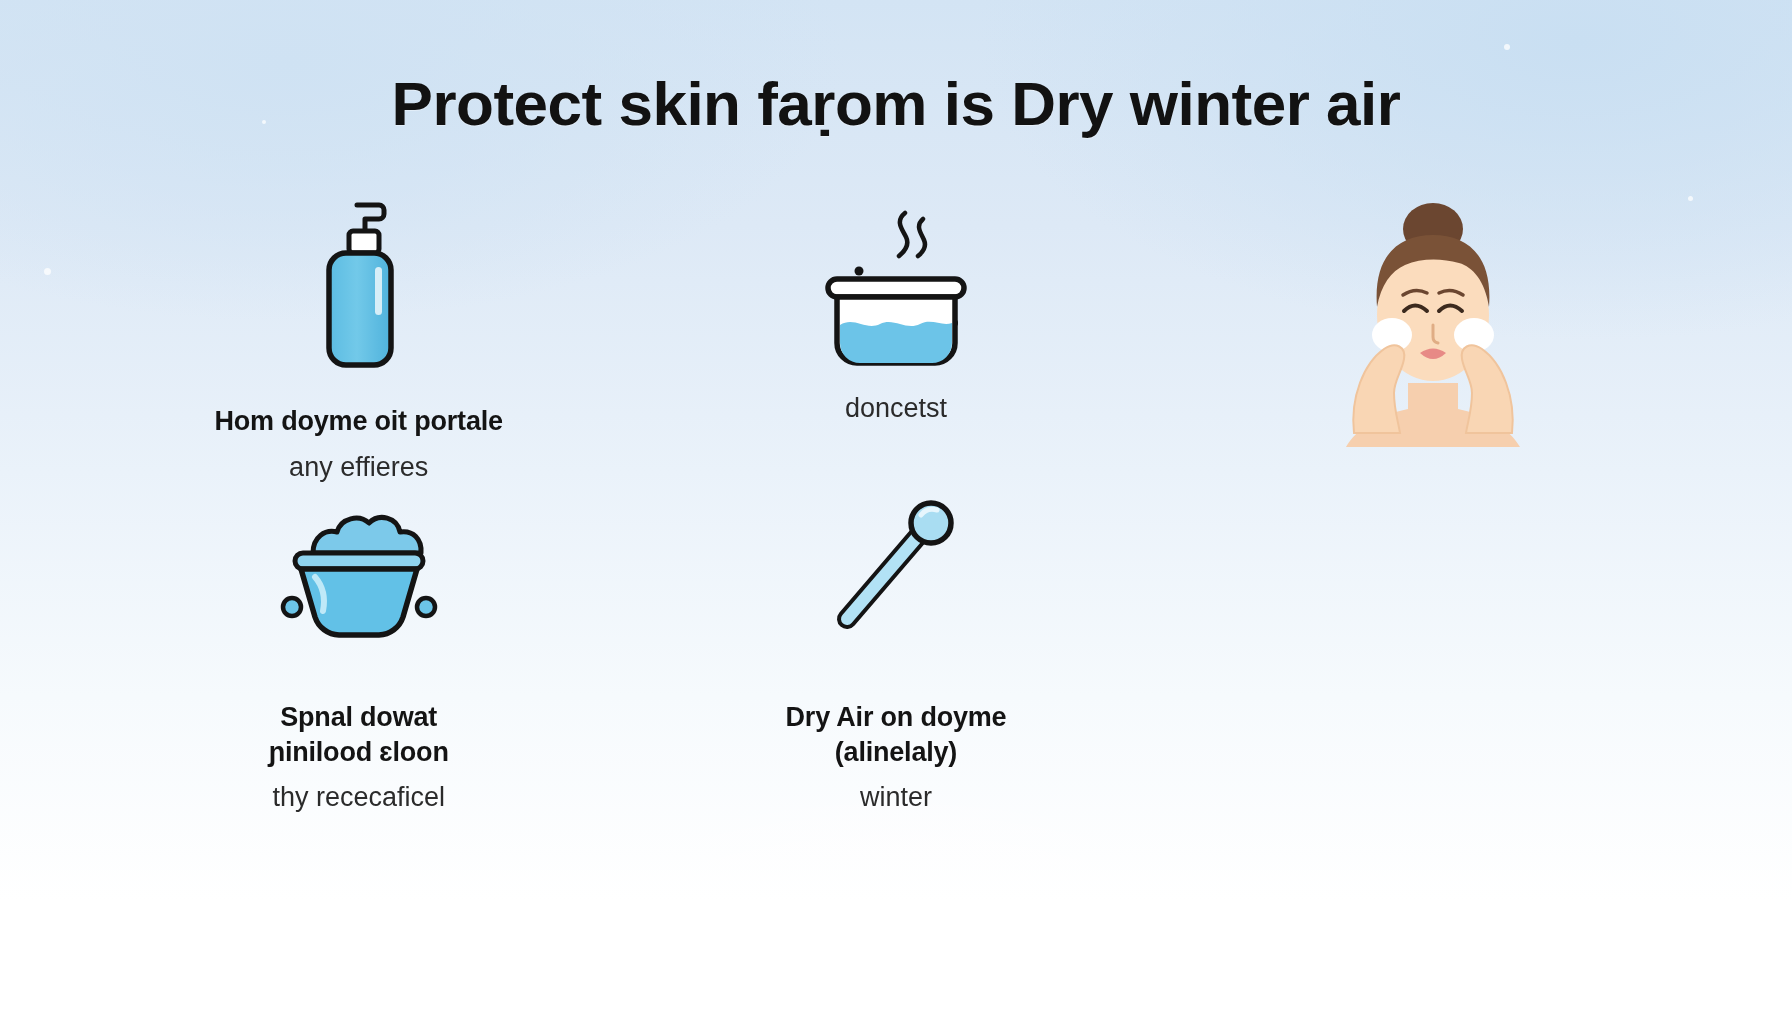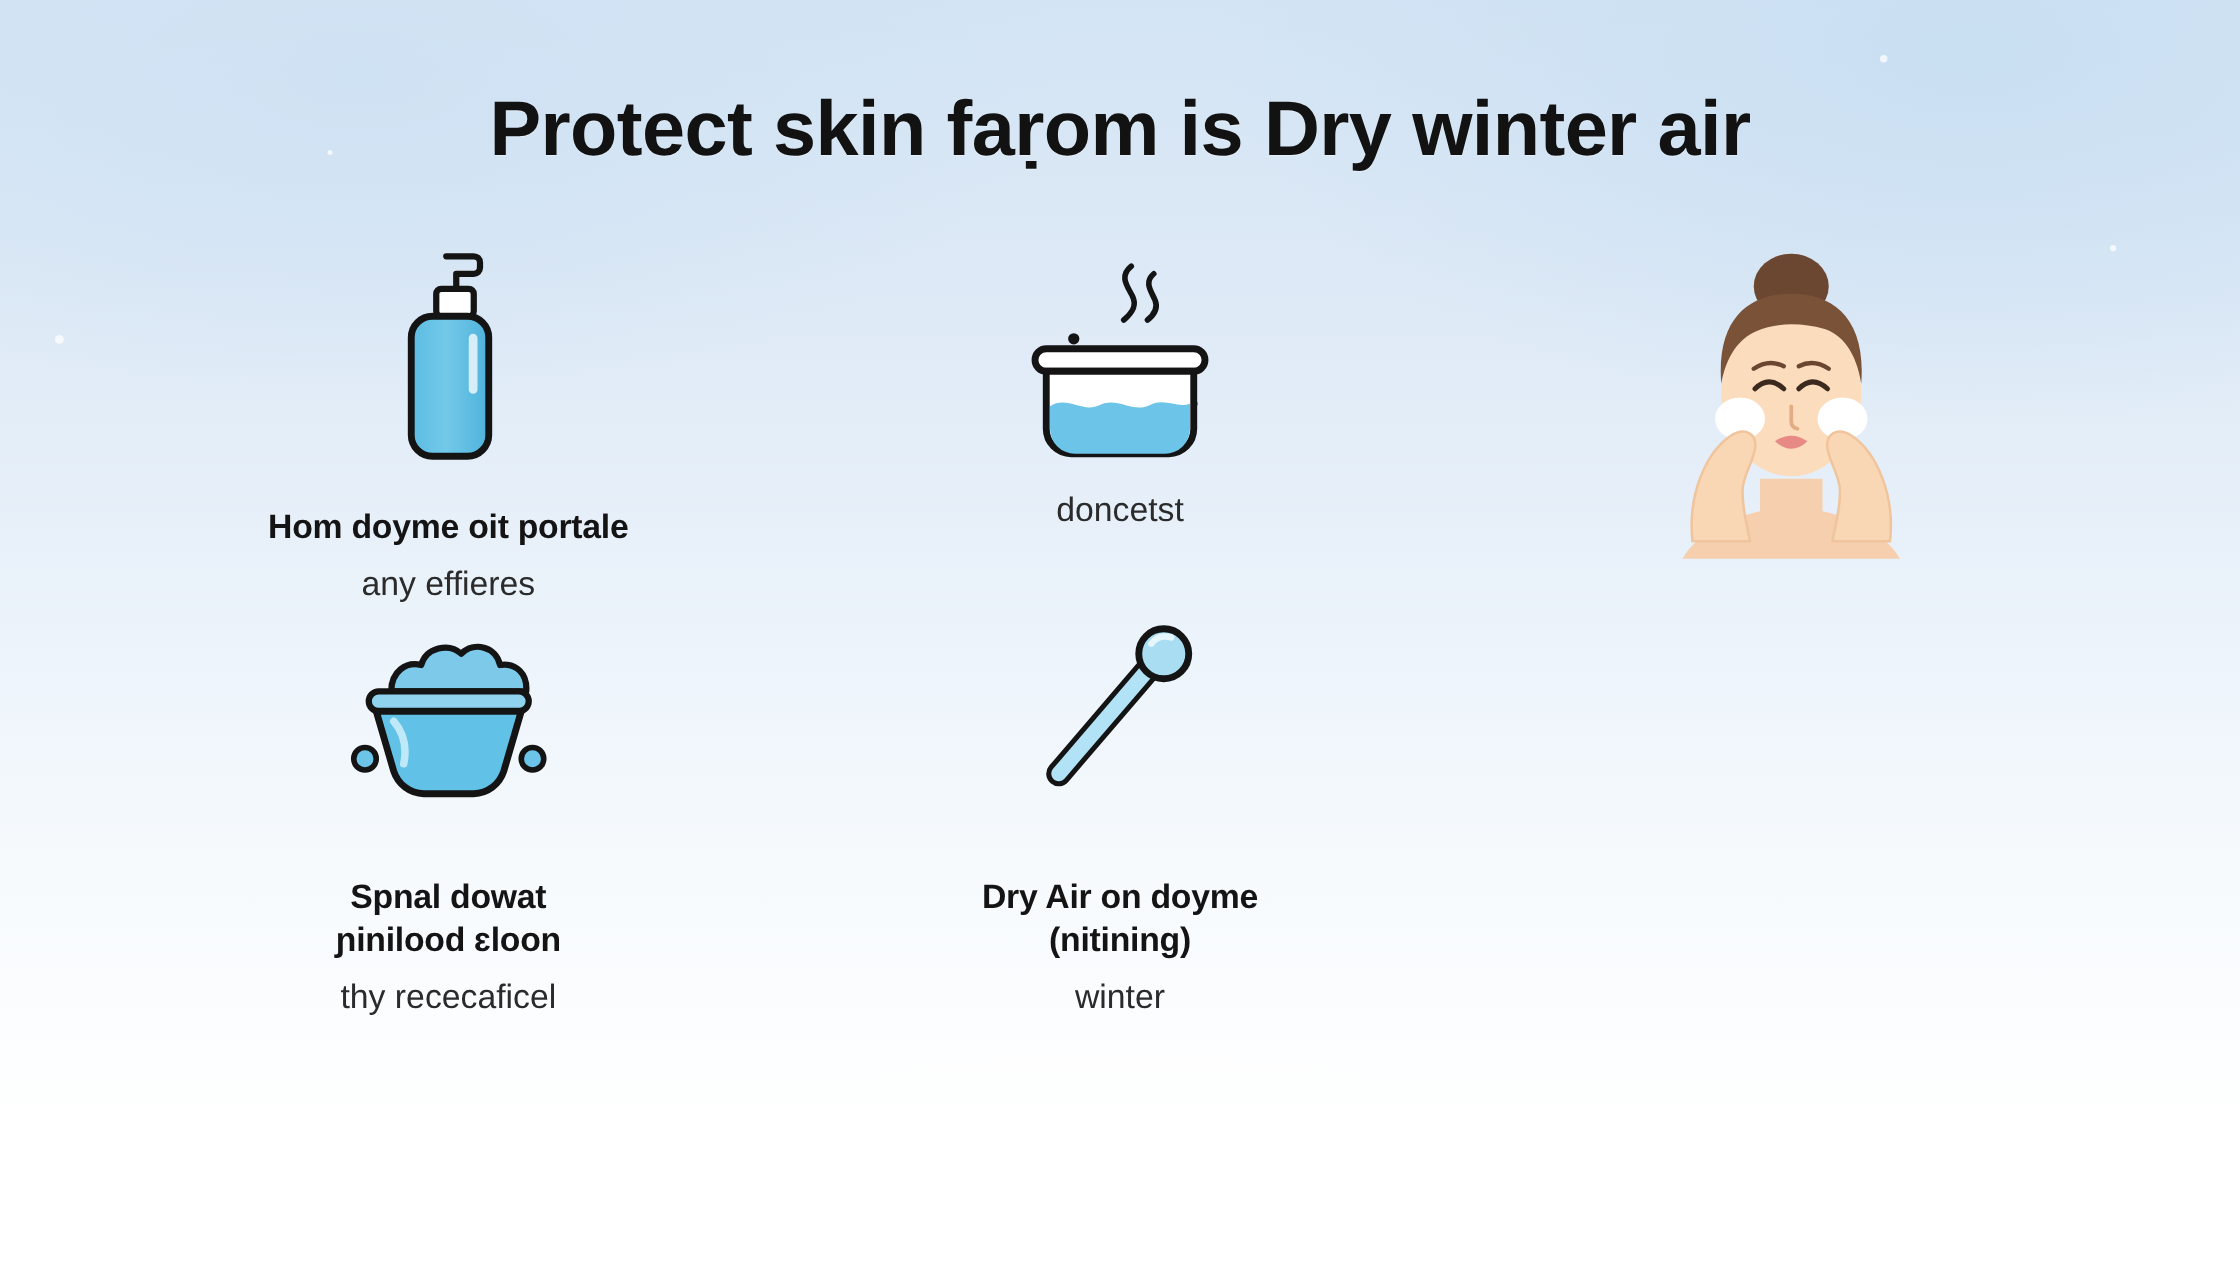--- a/index.html
+++ b/index.html
@@ -156,18 +156,18 @@
 
         <path d="M108 40 L36 124" fill="none" stroke="#141414" stroke-width="20" stroke-linecap="round"></path>
         <path d="M108 40 L36 124" fill="none" stroke="#b2e2f5" stroke-width="12" stroke-linecap="round"></path>
 
         <circle cx="120" cy="28" r="20" fill="#a9ddf2" stroke="#141414" stroke-width="5.5"></circle>
         <path d="M110 20 q6 -8 16 -5" fill="none" stroke="#e6f6fd" stroke-width="5" stroke-linecap="round"></path>
       </svg>
     </div>
     <div class="cap">
       <span>Dry Air on doyme</span><br>
-      <span>(nitining)</span>
+      <span>(alinelaly)</span>
     </div>
     <div class="sub">winter</div>
   </div>
 
 </div>
 
 </body></html>

